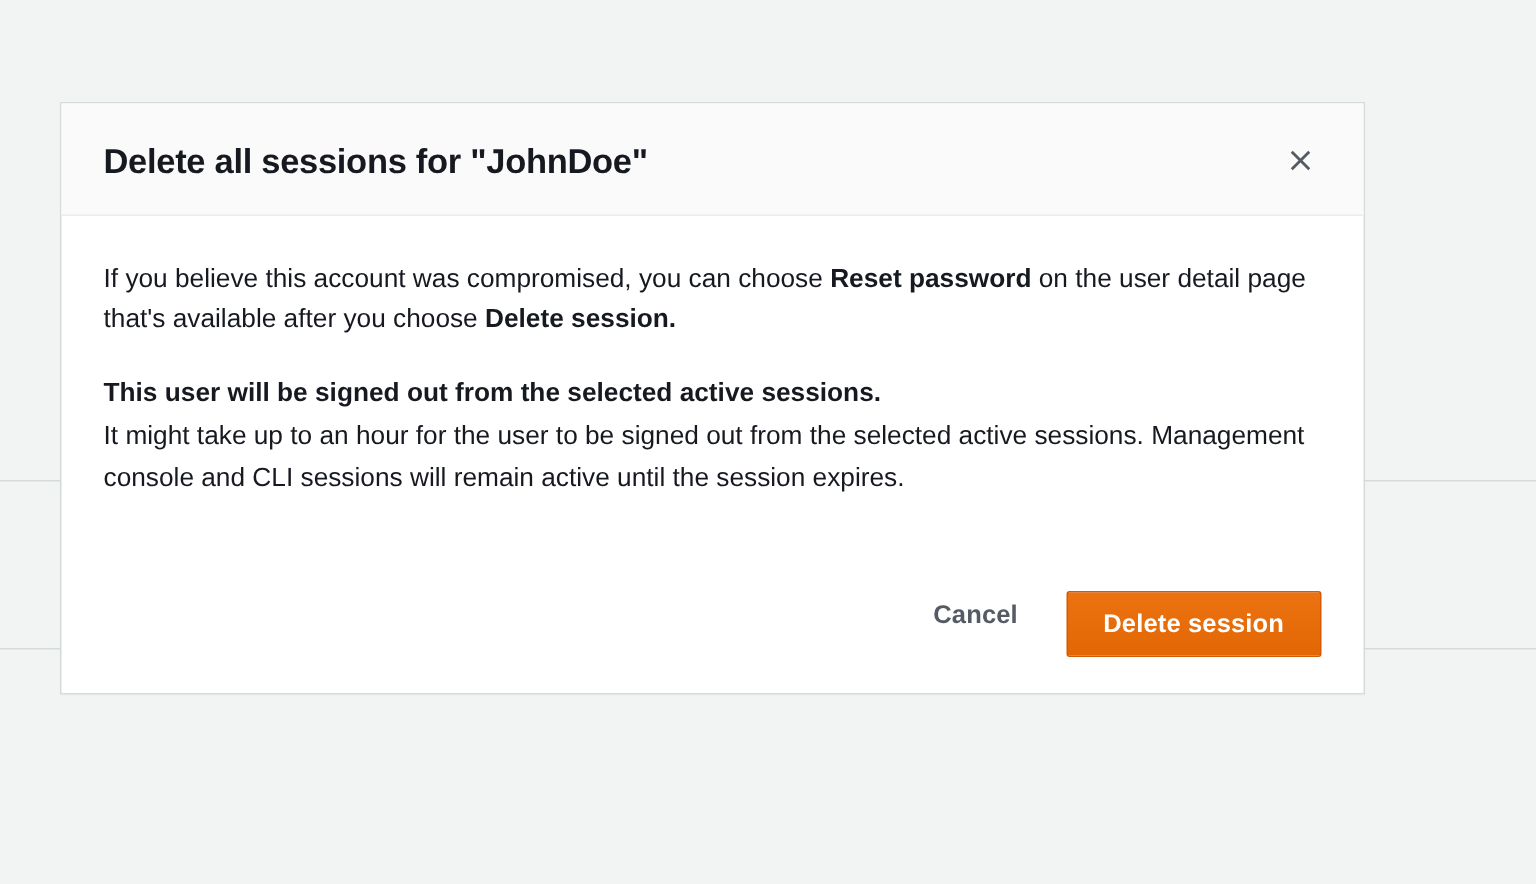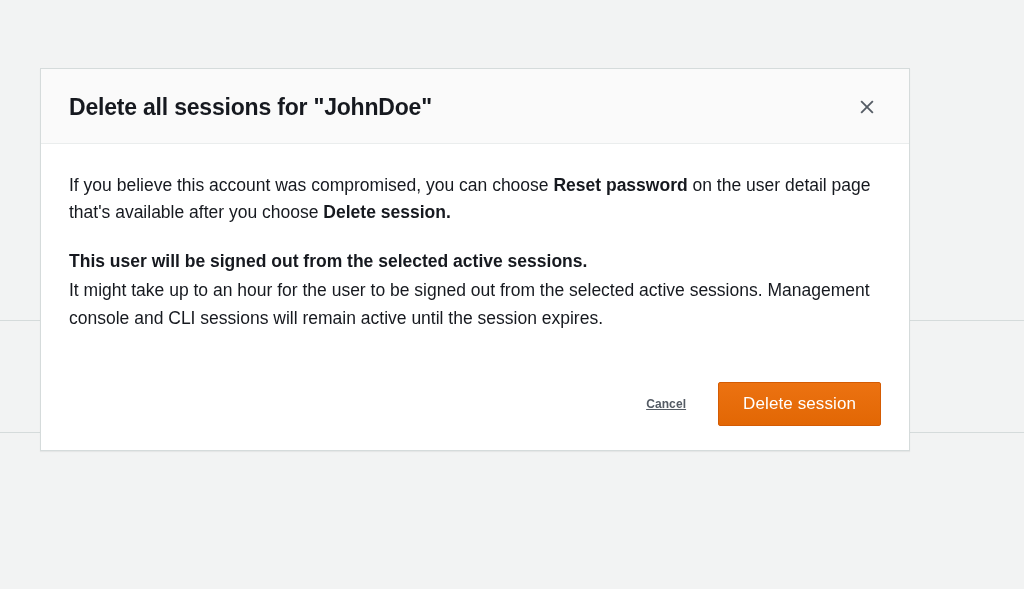--- a/index.html
+++ b/index.html
@@ -92,39 +92,39 @@
     .modal-footer {
       display: flex;
       justify-content: flex-end;
       align-items: center;
       gap: 20px;
       padding: 20px 28px 24px 28px;
     }
     .btn-cancel {
       background: none;
       border: none;
-      font-size: 12px;
+      font-size: 17px;
       font-weight: 700;
       color: #545b64;
       cursor: pointer;
       padding: 10px 12px;
       letter-spacing: 0.1px;
-      text-decoration: underline;
     }
     .btn-primary {
       background: #e07516;
       background: linear-gradient(#ec7211, #e26704);
       border: 1px solid #d45b03;
       color: #ffffff;
       font-size: 17px;
-      font-weight: 400;
+      font-weight: 700;
       padding: 11px 24px;
       cursor: pointer;
       letter-spacing: 0.1px;
       border-radius: 2px;
+      margin-top: 12px;
     }
   </style>
 </head>
 <body>
 
 <div class="backdrop-line1"></div>
 <div class="backdrop-line2"></div>
 
 <div class="modal">
   <div class="modal-header">

